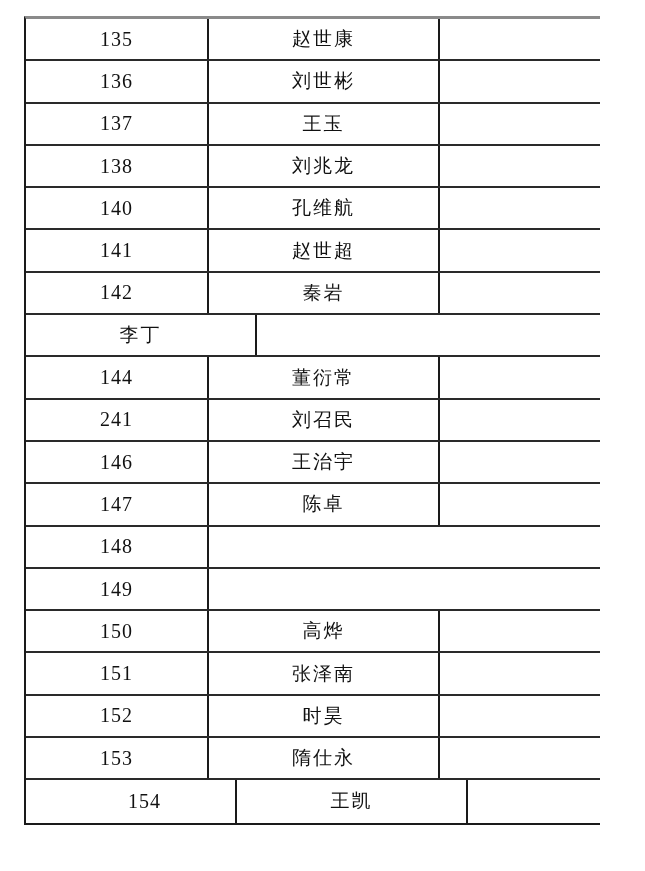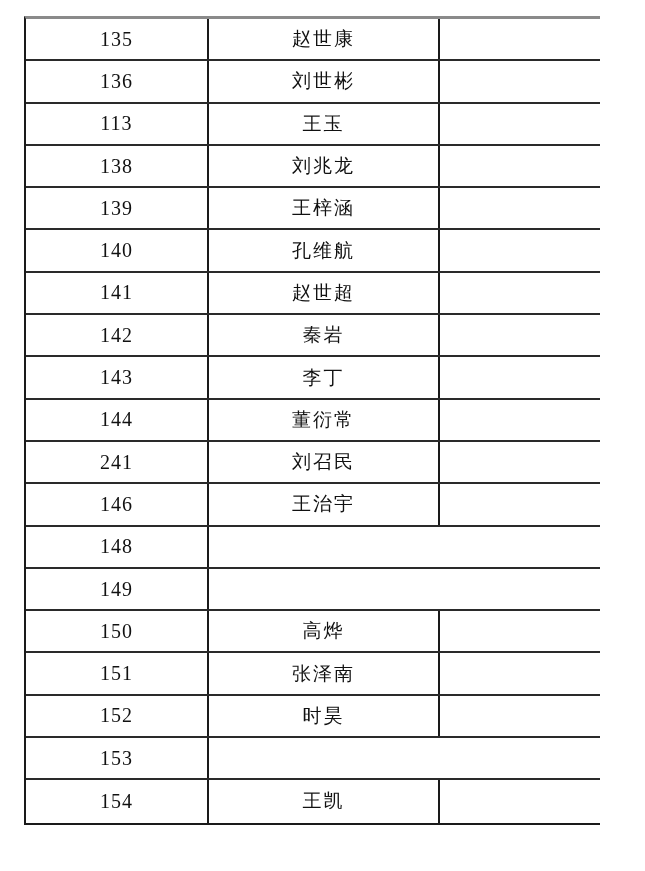--- a/index.html
+++ b/index.html
@@ -31,20 +31,21 @@
     background: #ffffff;
   }
   .row {
     display: flex;
     height: 42.3px;
     box-sizing: border-box;
     border-bottom: 2px solid #2a2a2a;
   }
   .row:last-child {
     border-bottom: none;
+    padding-left: 28px;
   }
   .cell {
     display: flex;
     align-items: center;
     justify-content: center;
     box-sizing: border-box;
     overflow: hidden;
     white-space: nowrap;
   }
   .cell-number {
@@ -72,67 +73,66 @@
       <div class="cell cell-number">135</div>
       <div class="cell cell-name">赵世康</div>
       <div class="cell cell-blank"></div>
     </div>
       <div class="row">
       <div class="cell cell-number">136</div>
       <div class="cell cell-name">刘世彬</div>
       <div class="cell cell-blank"></div>
     </div>
       <div class="row">
-      <div class="cell cell-number">113</div>
+      <div class="cell cell-number">137</div>
       <div class="cell cell-name">王玉</div>
       <div class="cell cell-blank"></div>
     </div>
       <div class="row">
       <div class="cell cell-number">138</div>
       <div class="cell cell-name">刘兆龙</div>
-      <div class="cell cell-blank"></div>
-    </div>
-      <div class="row">
-      <div class="cell cell-number">139</div>
-      <div class="cell cell-name">王梓涵</div>
       <div class="cell cell-blank"></div>
     </div>
       <div class="row">
       <div class="cell cell-number">140</div>
       <div class="cell cell-name">孔维航</div>
       <div class="cell cell-blank"></div>
     </div>
       <div class="row">
       <div class="cell cell-number">141</div>
       <div class="cell cell-name">赵世超</div>
       <div class="cell cell-blank"></div>
     </div>
       <div class="row">
       <div class="cell cell-number">142</div>
       <div class="cell cell-name">秦岩</div>
       <div class="cell cell-blank"></div>
     </div>
       <div class="row">
-      <div class="cell cell-number">143</div>
       <div class="cell cell-name">李丁</div>
       <div class="cell cell-blank"></div>
     </div>
       <div class="row">
       <div class="cell cell-number">144</div>
       <div class="cell cell-name">董衍常</div>
       <div class="cell cell-blank"></div>
     </div>
       <div class="row">
       <div class="cell cell-number">241</div>
       <div class="cell cell-name">刘召民</div>
       <div class="cell cell-blank"></div>
     </div>
       <div class="row">
       <div class="cell cell-number">146</div>
       <div class="cell cell-name">王治宇</div>
+      <div class="cell cell-blank"></div>
+    </div>
+      <div class="row">
+      <div class="cell cell-number">147</div>
+      <div class="cell cell-name">陈卓</div>
       <div class="cell cell-blank"></div>
     </div>
       <div class="row">
       <div class="cell cell-number">148</div>
       <div class="cell cell-blank"></div>
     </div>
       <div class="row">
       <div class="cell cell-number">149</div>
       <div class="cell cell-blank"></div>
     </div>
@@ -146,20 +146,21 @@
       <div class="cell cell-name">张泽南</div>
       <div class="cell cell-blank"></div>
     </div>
       <div class="row">
       <div class="cell cell-number">152</div>
       <div class="cell cell-name">时昊</div>
       <div class="cell cell-blank"></div>
     </div>
       <div class="row">
       <div class="cell cell-number">153</div>
+      <div class="cell cell-name">隋仕永</div>
       <div class="cell cell-blank"></div>
     </div>
       <div class="row">
       <div class="cell cell-number">154</div>
       <div class="cell cell-name">王凯</div>
       <div class="cell cell-blank"></div>
     </div>
   </div>
 </div>
 

